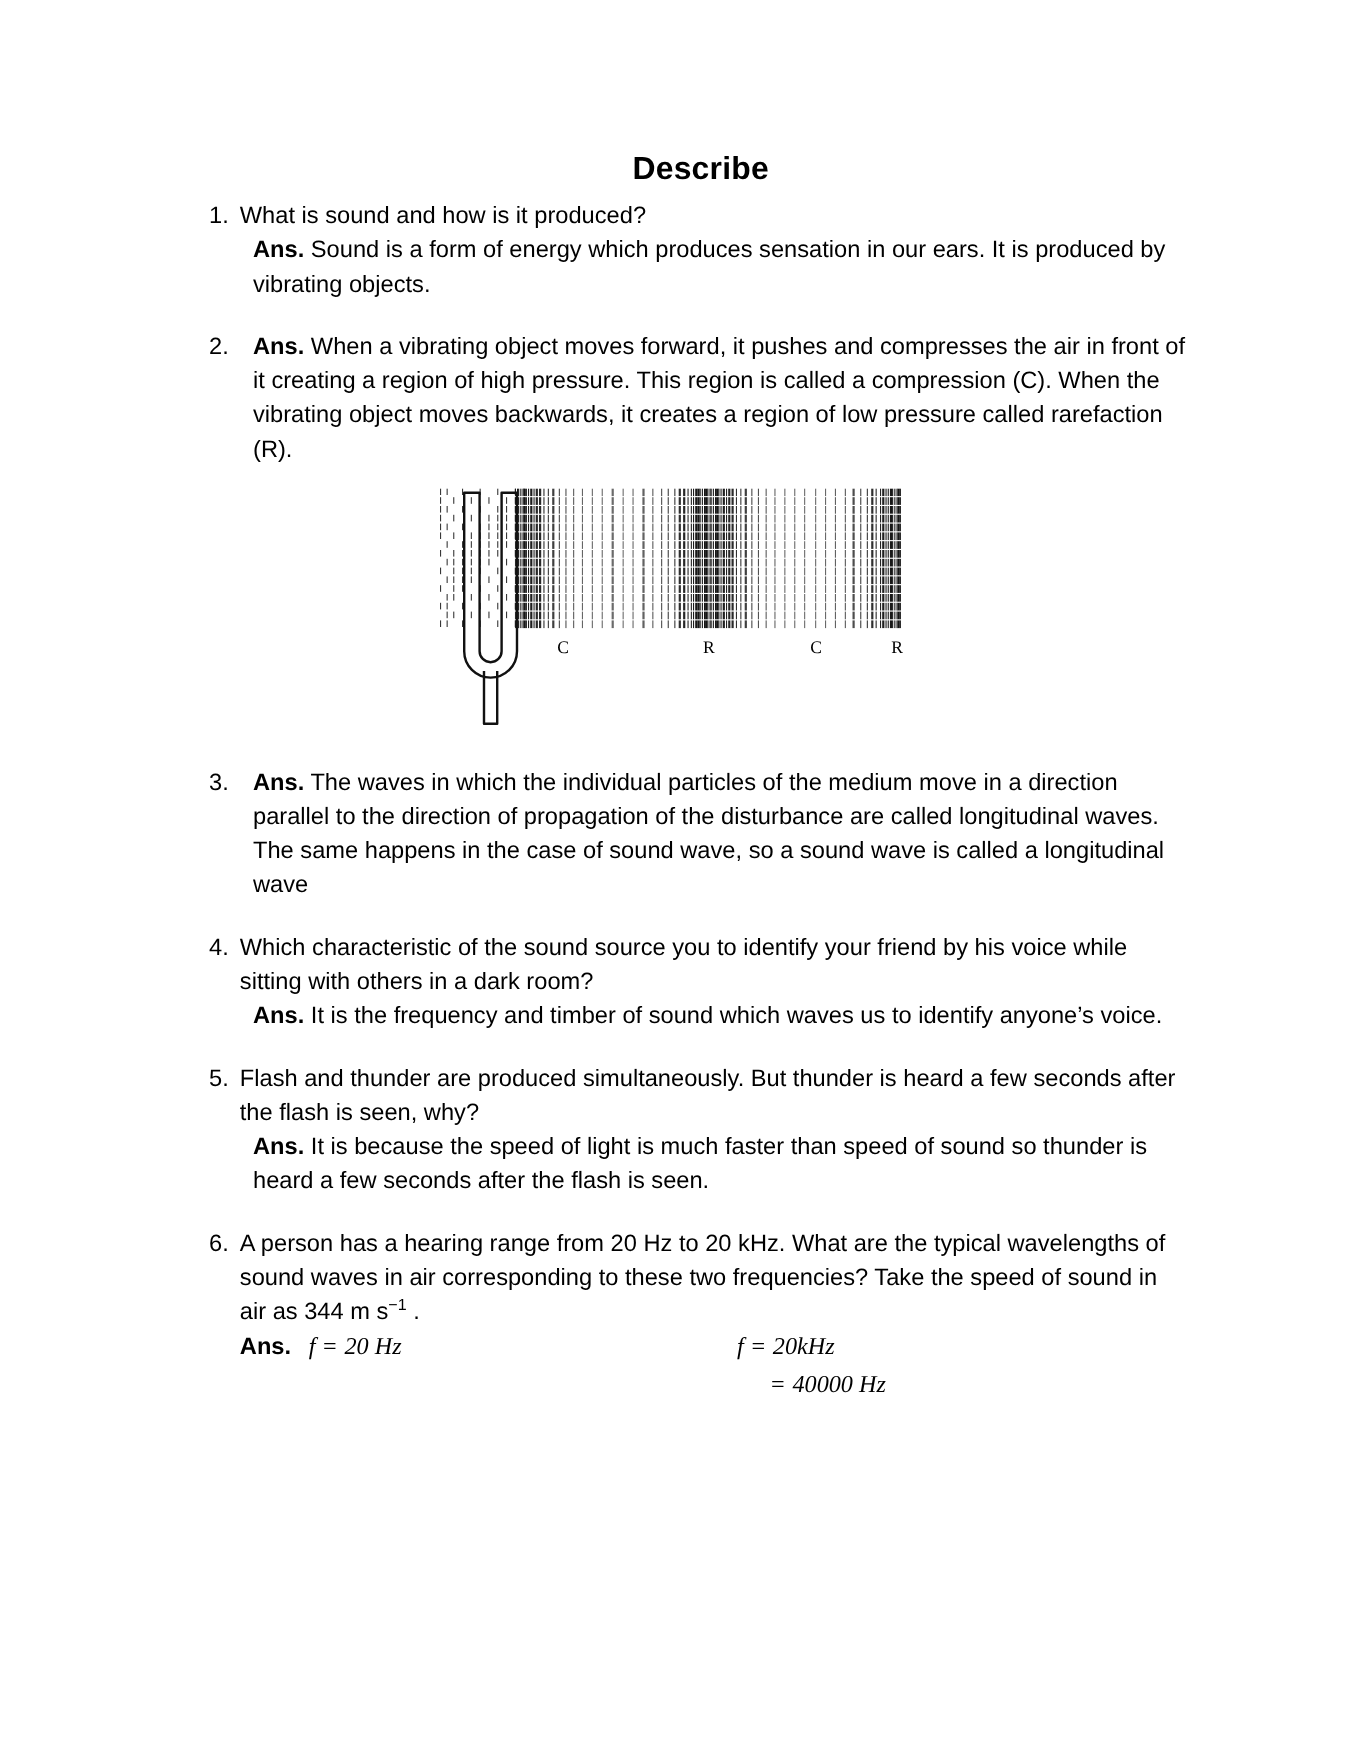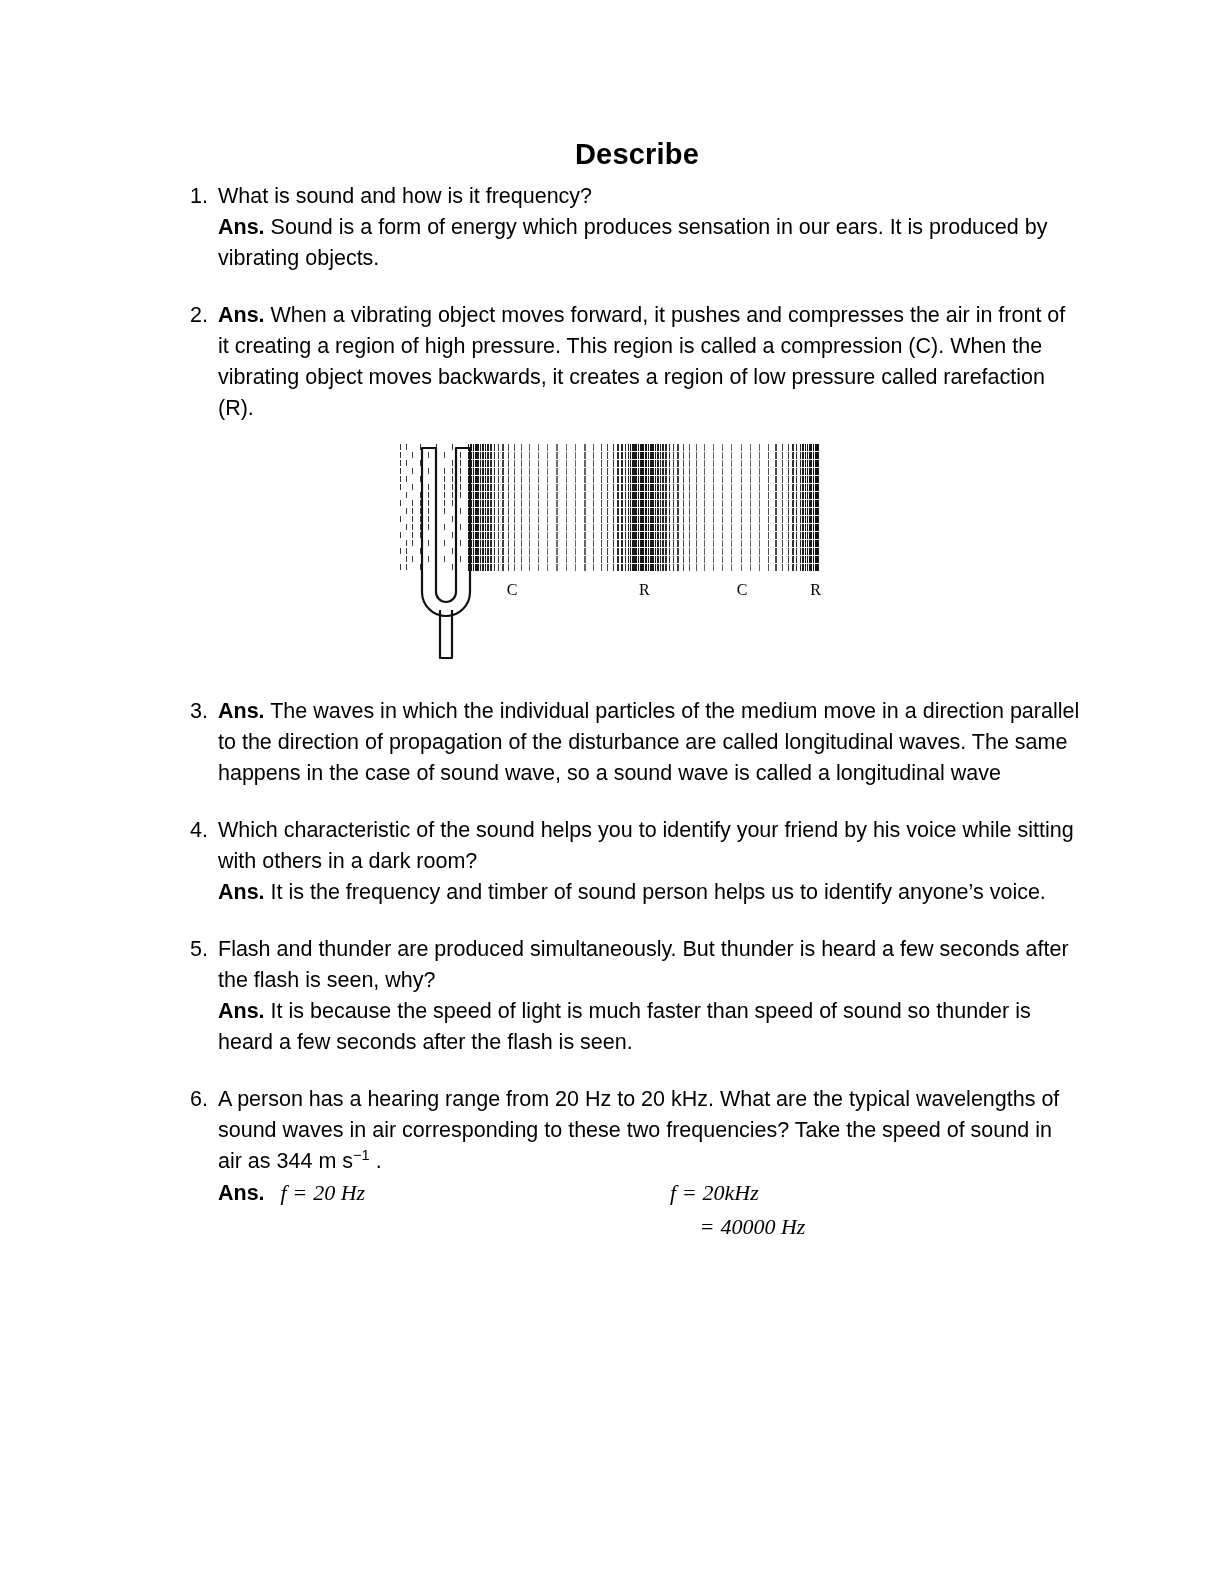--- a/index.html
+++ b/index.html
@@ -64,20 +64,21 @@
     font-size: 21.5px;
     line-height: 31px;
   }
 
   .qtext {
     display: block;
   }
 
   .ansline {
     display: block;
+    margin-left: 12px;
   }
 
   .ans-label {
     font-weight: bold;
   }
 
   
   .figure {
     position: relative;
     height: 232px;
@@ -195,21 +196,21 @@
 
 <div class="page">
   <div class="content">
 
     <h1 class="doc-title">Describe</h1>
 
     <ol class="qlist">
 
       <li class="qitem">
         <span class="qnum">1.</span>
-        <span class="qtext">What is sound and how is it frequency?</span>
+        <span class="qtext">What is sound and how is it produced?</span>
         <span class="ansline"><span class="ans-label">Ans.</span> <span>Sound is a form of energy which produces sensation in our ears. It is produced by vibrating objects.</span></span>
       </li>
 
       <li class="qitem">
         <span class="qnum">2.</span>
         <span class="ansline"><span class="ans-label">Ans.</span> <span>When a vibrating object moves forward, it pushes and compresses the air in front of it creating a region of high pressure. This region is called a compression (C). When the vibrating object moves backwards, it creates a region of low pressure called rarefaction (R).</span></span>
 
         <div class="figure">
           <div class="fig-inner">
 
@@ -1696,22 +1697,22 @@
         </div>
       </li>
 
       <li class="qitem">
         <span class="qnum">3.</span>
         <span class="ansline"><span class="ans-label">Ans.</span> <span>The waves in which the individual particles of the medium move in a direction parallel to the direction of propagation of the disturbance are called longitudinal waves. The same happens in the case of sound wave, so a sound wave is called a longitudinal wave</span></span>
       </li>
 
       <li class="qitem">
         <span class="qnum">4.</span>
-        <span class="qtext">Which characteristic of the sound helps you to identify your friend by his voice while sitting with others in a dark room?</span>
-        <span class="ansline"><span class="ans-label">Ans.</span> <span>It is the frequency and timber of sound person helps us to identify anyone’s voice.</span></span>
+        <span class="qtext">Which characteristic of the sound source you to identify your friend by his voice while sitting with others in a dark room?</span>
+        <span class="ansline"><span class="ans-label">Ans.</span> <span>It is the frequency and timber of sound which waves us to identify anyone’s voice.</span></span>
       </li>
 
       <li class="qitem">
         <span class="qnum">5.</span>
         <span class="qtext">Flash and thunder are produced simultaneously. But thunder is heard a few seconds after the flash is seen, why?</span>
         <span class="ansline"><span class="ans-label">Ans.</span> <span>It is because the speed of light is much faster than speed of sound so thunder is heard a few seconds after the flash is seen.</span></span>
       </li>
 
       <li class="qitem">
         <span class="qnum">6.</span>

